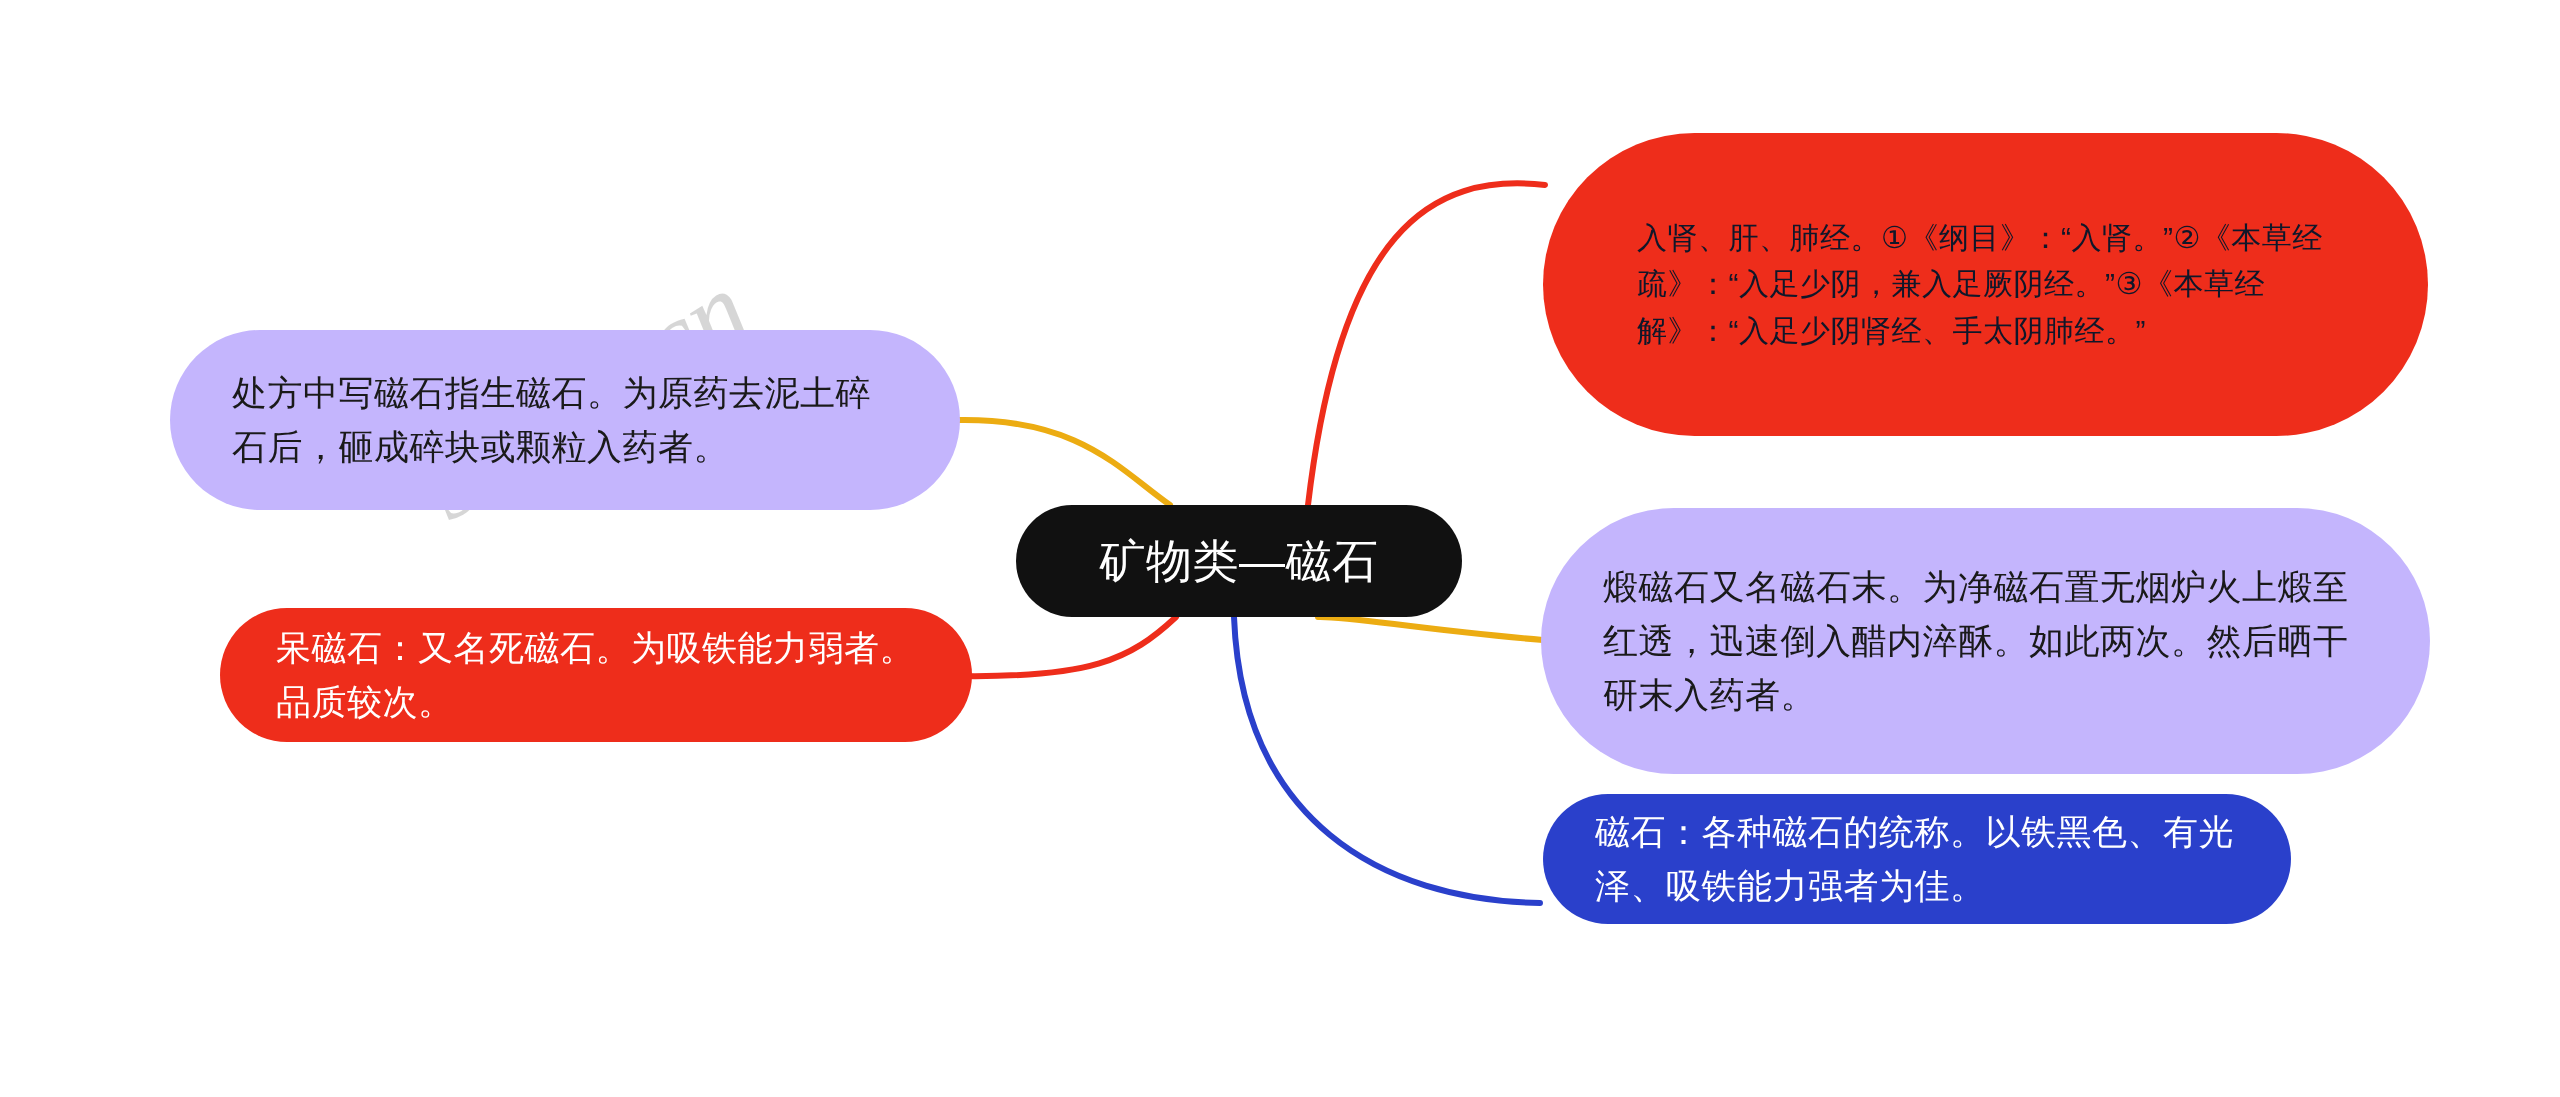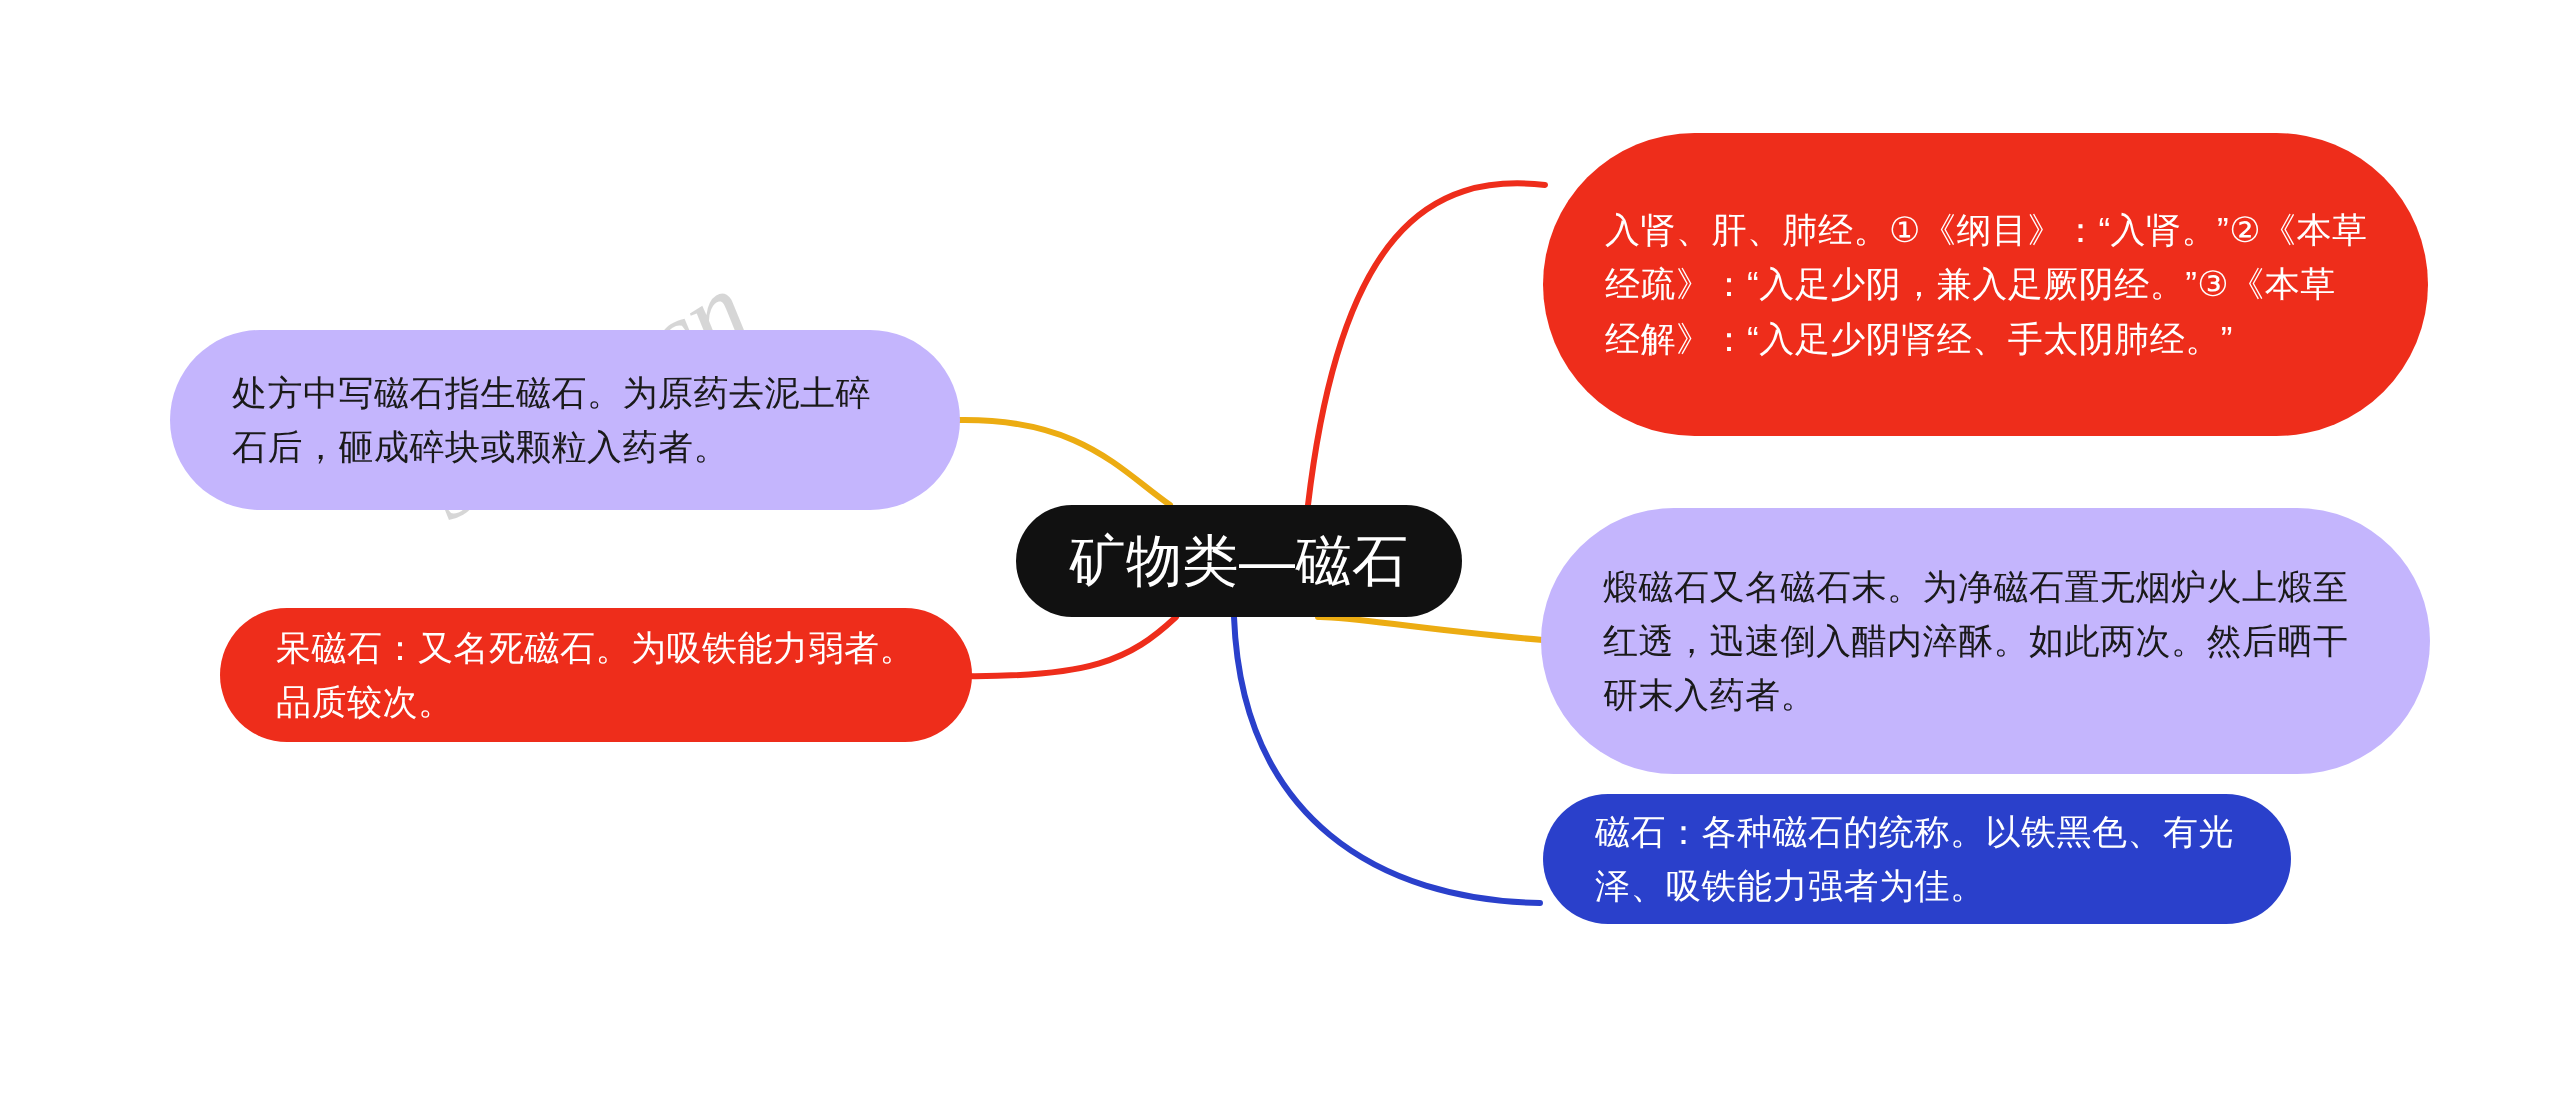--- a/index.html
+++ b/index.html
@@ -81,21 +81,21 @@
     left: 1016px;
     top: 505px;
     width: 446px;
     height: 112px;
     background: #111111;
     border-radius: 56px;
     justify-content: center;
   }
   #node-root .txt {
     color: #ffffff;
-    font-size: 56px;
+    font-size: 46px;
     text-align: center;
     line-height: 1.1;
   }
 
   
   #node-left-yellow {
     left: 170px;
     top: 330px;
     width: 790px;
     height: 180px;
@@ -127,22 +127,23 @@
   #node-right-red {
     left: 1543px;
     top: 133px;
     width: 885px;
     height: 303px;
     background: #ee2d1b;
     border-radius: 152px;
     padding: 0 58px 0 62px;
   }
   #node-right-red .txt {
-    color: #ffffff;
-    font-size: 35px;
+    color: #0f172a;
+    font-size: 30px;
+    margin-left: 32px;
   }
 
   
   #node-right-yellow {
     left: 1541px;
     top: 508px;
     width: 889px;
     height: 266px;
     background: #c4b5fd;
     border-radius: 133px;

